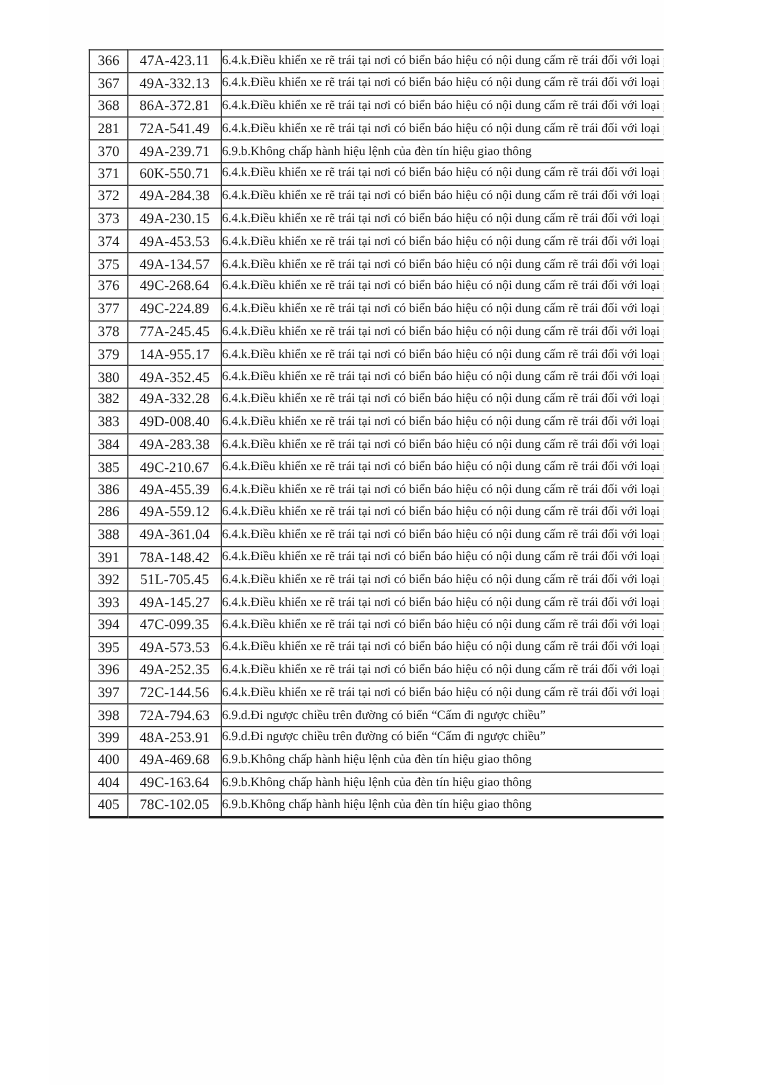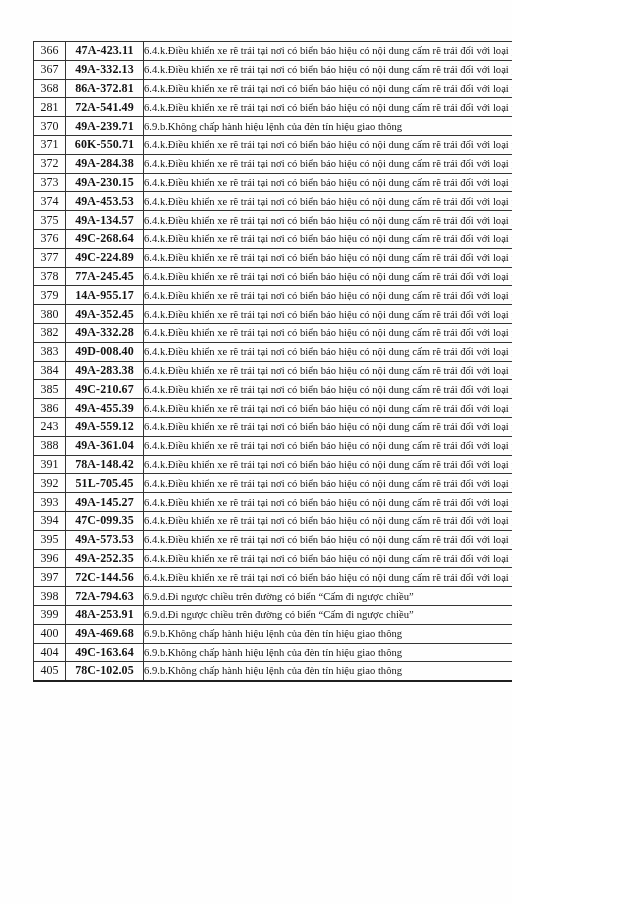--- a/index.html
+++ b/index.html
@@ -9,20 +9,21 @@
     background: #ffffff;
   }
   .page {
     position: relative;
     width: 512px;
     height: 904px;
     background: #fefefe;
     font-family: "Liberation Serif", "DejaVu Serif", serif;
     color: #141414;
     overflow: hidden;
+    margin-left: 41px;
   }
   table.violations {
     position: absolute;
     left: 33px;
     top: 41px;
     width: 591px;
     border-collapse: collapse;
     table-layout: fixed;
   }
   table.violations td {
@@ -41,21 +42,21 @@
     border-bottom: 2.5px solid #1f1f1f;
   }
   td.col-no {
     width: 32px;
     text-align: center;
     font-size: 12px;
   }
   td.col-plate {
     width: 78px;
     text-align: center;
-    font-weight: bold;
+    font-weight: normal;
     font-size: 12px;
     letter-spacing: 0.1px;
   }
   td.col-desc {
     width: 481px;
     text-align: left;
     font-size: 10.6px;
     padding-left: 3px;
     padding-right: 2px;
   }
@@ -160,21 +161,21 @@
           <td class="col-no">385</td>
           <td class="col-plate">49C-210.67</td>
           <td class="col-desc">6.4.k.Điều khiển xe rẽ trái tại nơi có biển báo hiệu có nội dung cấm rẽ trái đối với loại phương tiện đang điều khiển</td>
         </tr>
         <tr>
           <td class="col-no">386</td>
           <td class="col-plate">49A-455.39</td>
           <td class="col-desc">6.4.k.Điều khiển xe rẽ trái tại nơi có biển báo hiệu có nội dung cấm rẽ trái đối với loại phương tiện đang điều khiển</td>
         </tr>
         <tr>
-          <td class="col-no">243</td>
+          <td class="col-no">286</td>
           <td class="col-plate">49A-559.12</td>
           <td class="col-desc">6.4.k.Điều khiển xe rẽ trái tại nơi có biển báo hiệu có nội dung cấm rẽ trái đối với loại phương tiện đang điều khiển</td>
         </tr>
         <tr>
           <td class="col-no">388</td>
           <td class="col-plate">49A-361.04</td>
           <td class="col-desc">6.4.k.Điều khiển xe rẽ trái tại nơi có biển báo hiệu có nội dung cấm rẽ trái đối với loại phương tiện đang điều khiển</td>
         </tr>
         <tr>
           <td class="col-no">391</td>

